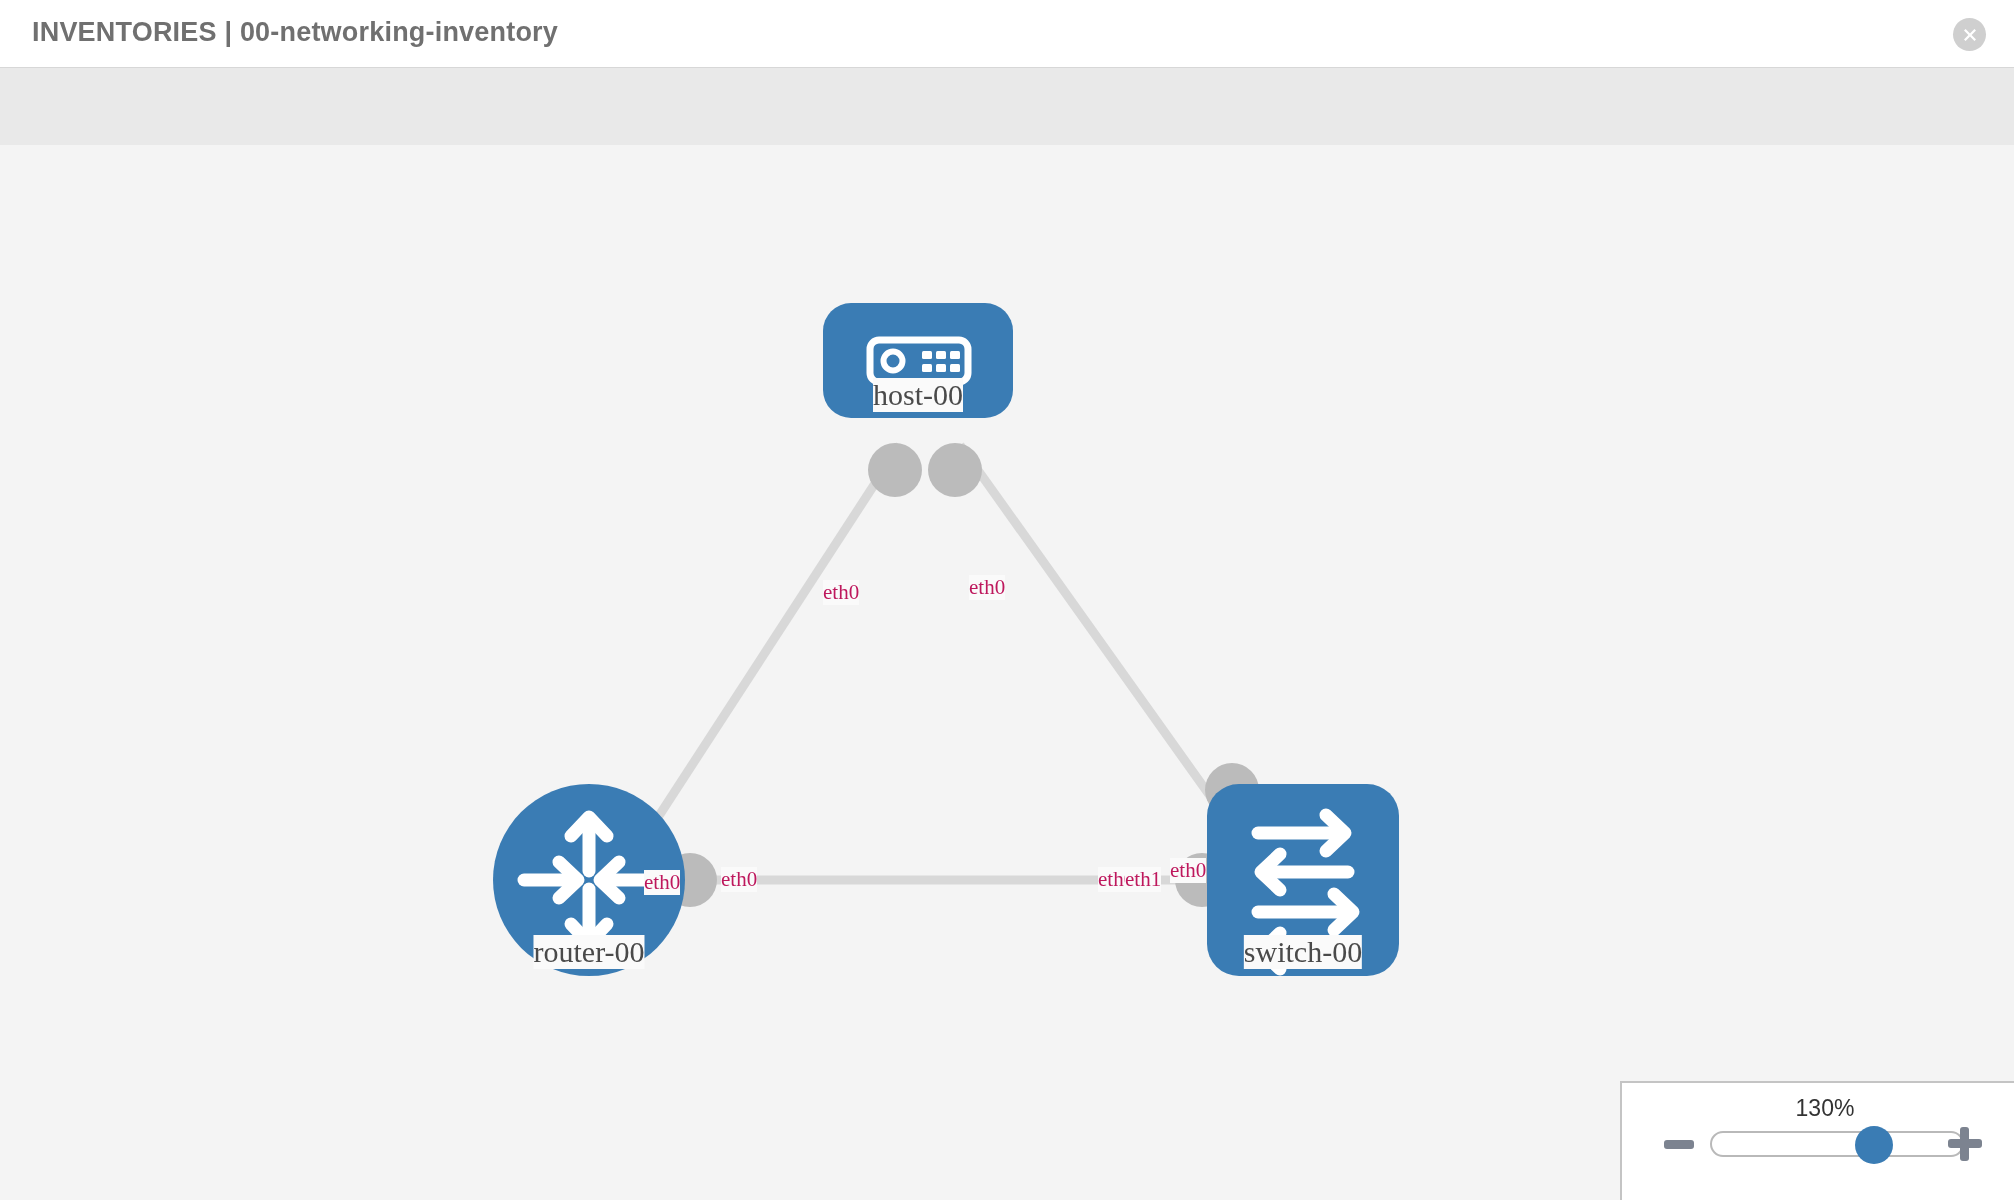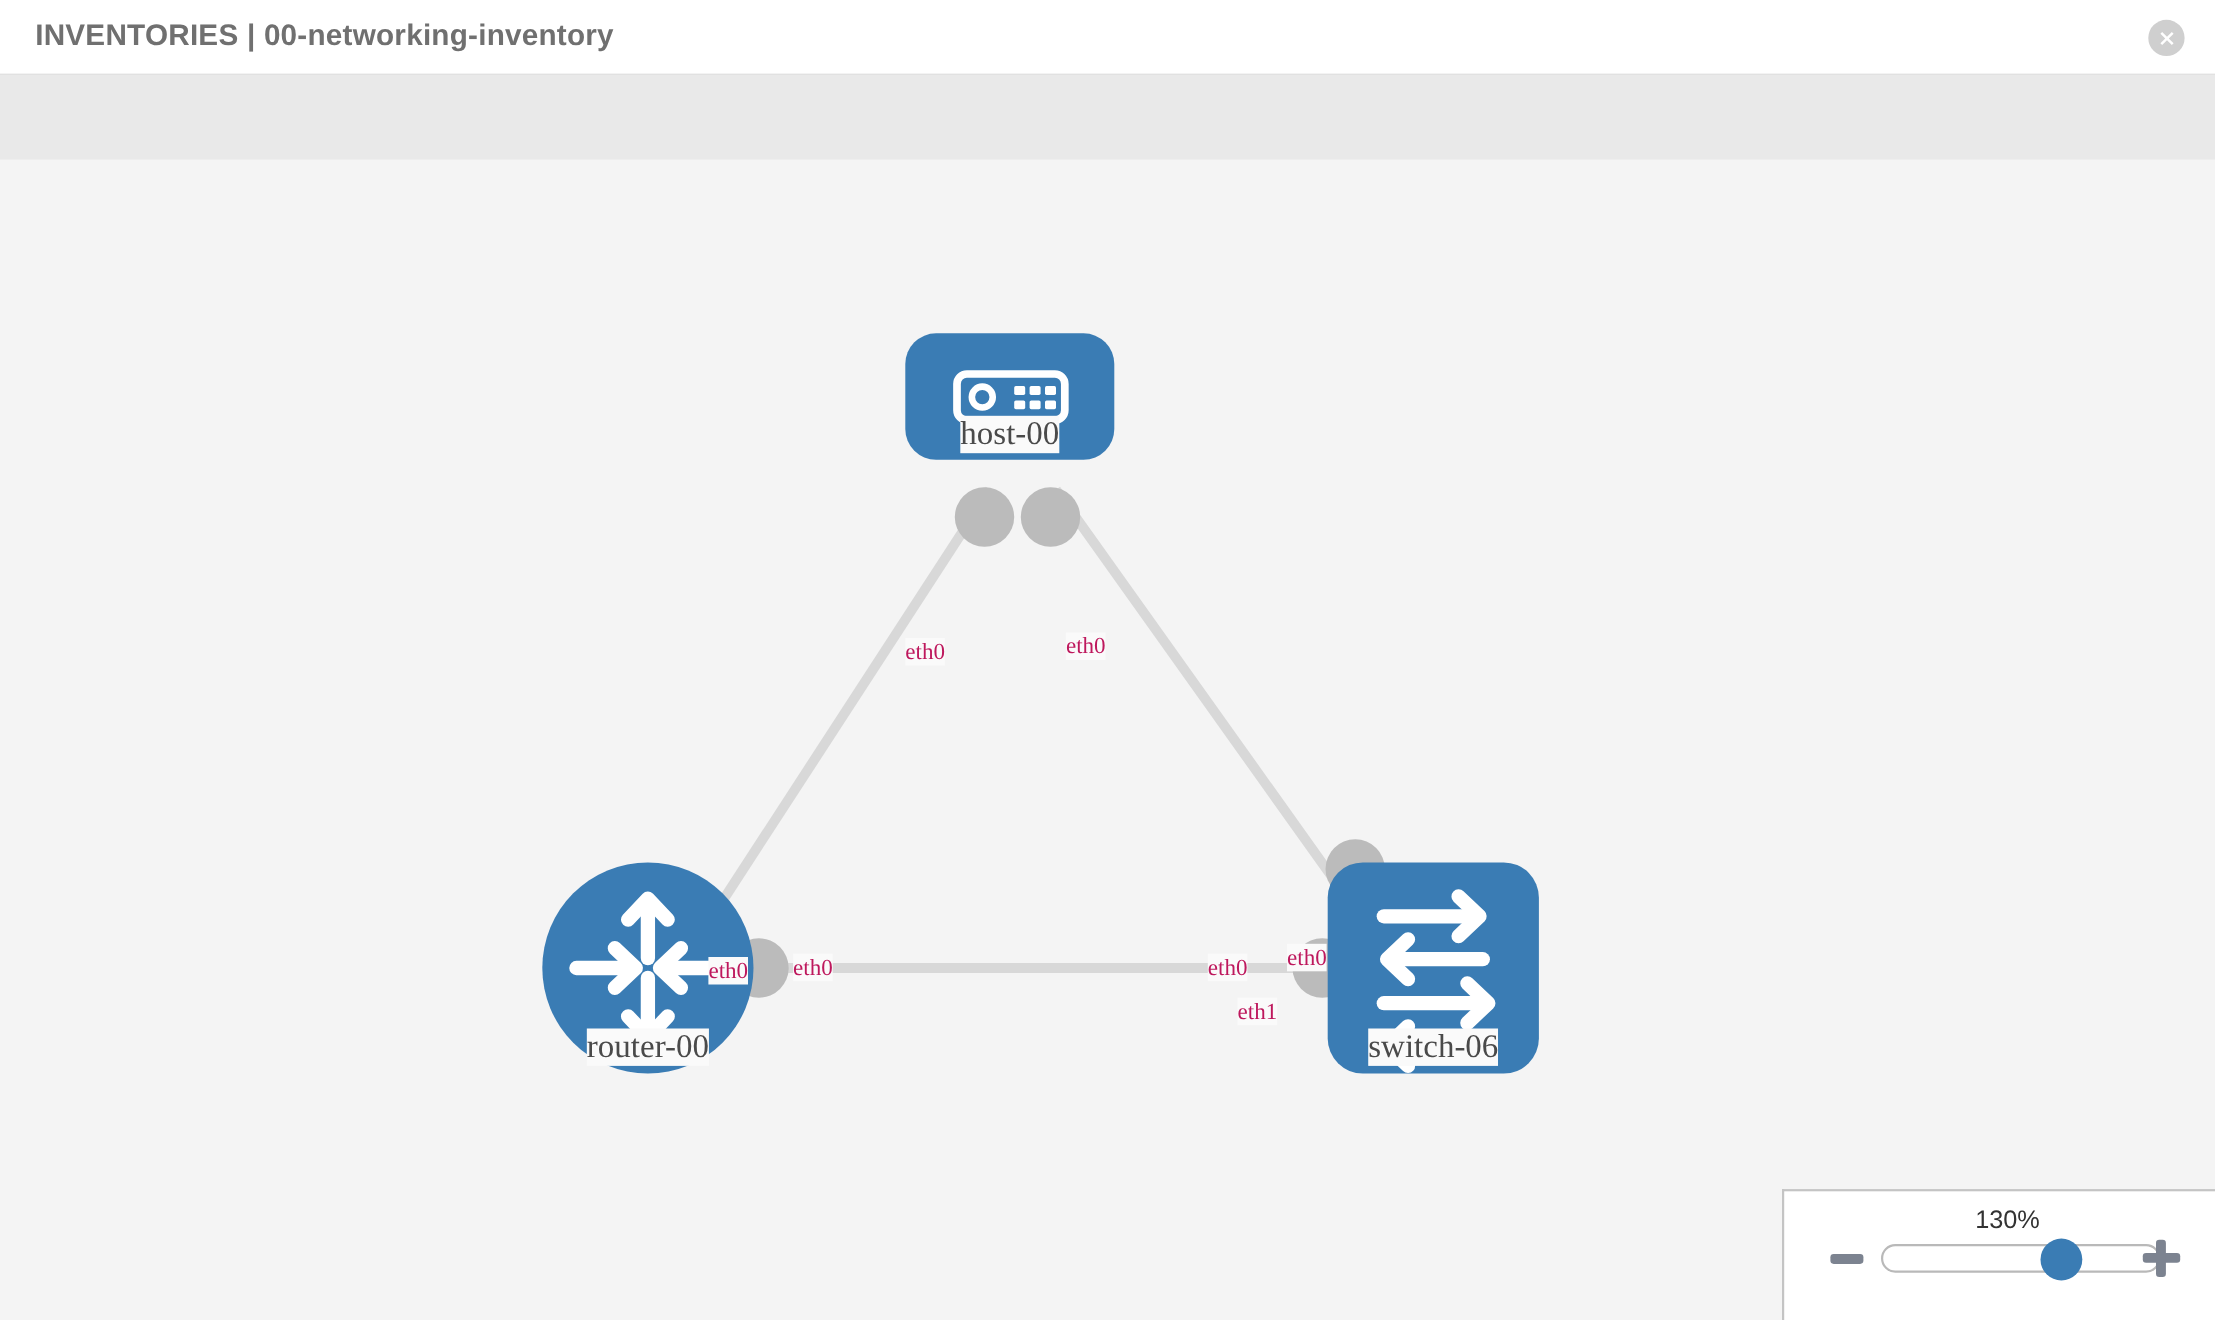--- a/index.html
+++ b/index.html
@@ -253,29 +253,29 @@
           <path d="M1334 749 L1353 767 L1334 785"></path>
 
           <path d="M1348 806 L1262 806"></path>
           <path d="M1280 788 L1261 806 L1280 824"></path>
         </g>
       </g>
     </svg>
 
     <div class="node-label" style="left:918px; top:233px;">host-00</div>
     <div class="node-label" style="left:589px; top:790px;">router-00</div>
-    <div class="node-label" style="left:1303px; top:790px;">switch-06</div>
+    <div class="node-label" style="left:1303px; top:790px;">switch-00</div>
 
     <div class="if-label" style="left:823px; top:435px;">eth0</div>
     <div class="if-label" style="left:969px; top:430px;">eth0</div>
     <div class="if-label" style="left:644px; top:725px;">eth0</div>
     <div class="if-label" style="left:1170px; top:713px;">eth0</div>
     <div class="if-label" style="left:721px; top:722px;">eth0</div>
     <div class="if-label" style="left:1098px; top:722px;">eth0</div>
-    <div class="if-label" style="left:1125px; top:722px;margin-top:40px;">eth1</div>
+    <div class="if-label" style="left:1125px; top:722px;">eth1</div>
   </div>
 
   <div class="zoom-panel">
     <div class="zoom-value">130%</div>
     <div class="zoom-minus"></div>
     <div class="zoom-track">
       <div class="zoom-thumb"></div>
     </div>
     <div class="zoom-plus"></div>
   </div>

